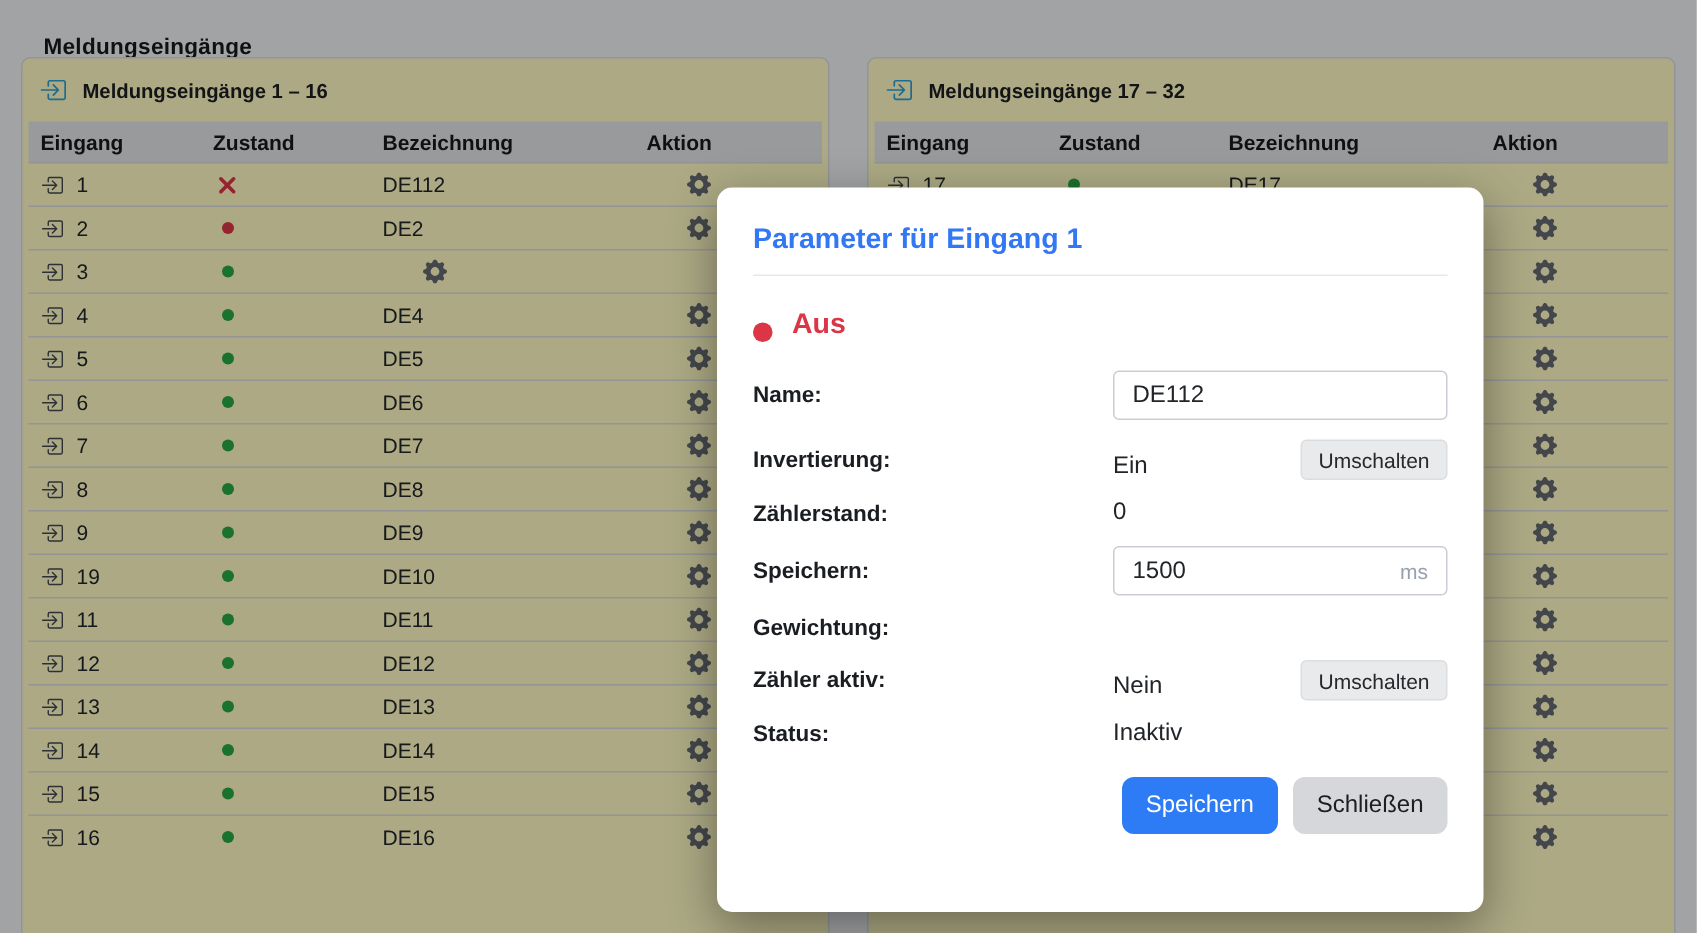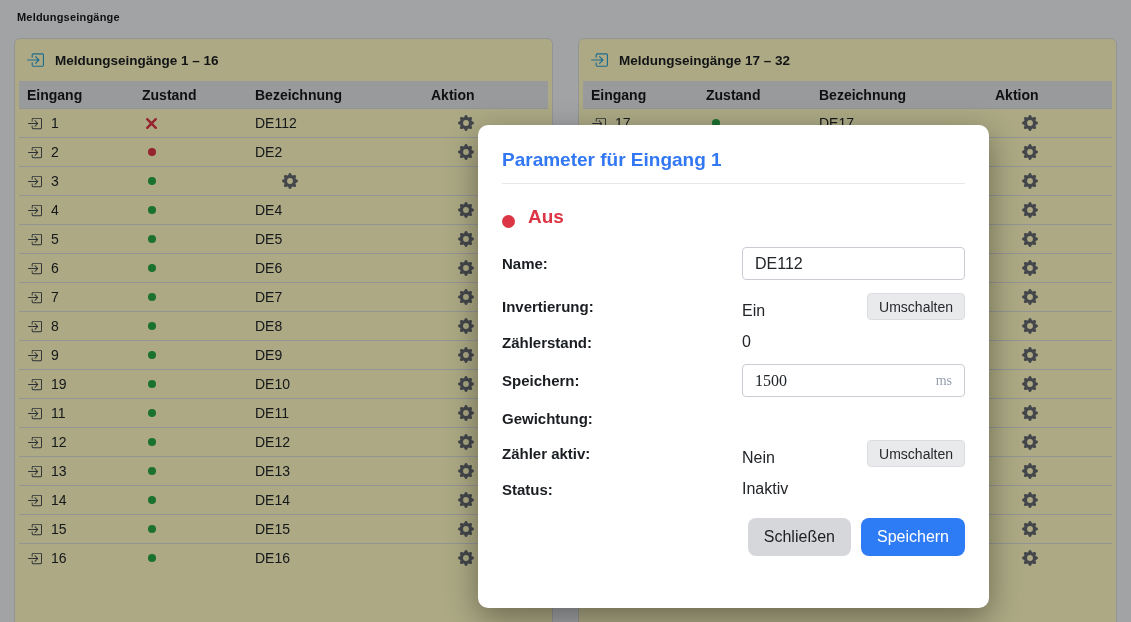--- a/index.html
+++ b/index.html
@@ -3,22 +3,22 @@
 <meta charset="utf-8">
 <style>
   html,body{margin:0;padding:0;}
   body{
     width:1131px;height:622px;position:relative;overflow:hidden;
     background:#eef0f2;color:#212529;
     font-family:"Liberation Sans", sans-serif;
     -webkit-font-smoothing:antialiased;
   }
   .page-title{
-    position:absolute;left:14px;top:8px;margin:3px;
-    font-size:11px;font-weight:bold;color:#16181b;letter-spacing:.2px;
+    position:absolute;left:14px;top:8px;margin:15px;
+    font-size:15px;font-weight:bold;color:#16181b;letter-spacing:.2px;
   }
   
   .panel{
     position:absolute;top:38px;width:539px;height:610px;box-sizing:border-box;
     background:#fef9c3;border:1px solid #d9dbde;border-radius:6px;
     padding:0 4px;z-index:1;
   }
   .panel-left{left:14px}
   .panel-right{left:578px}
   .panel-head{height:42px;display:flex;align-items:center;gap:11px;padding-left:7px;}
@@ -60,21 +60,21 @@
   .frow{display:grid;grid-template-columns:240px 1fr;align-items:center;margin-bottom:13px;}
   .flabel{font-size:15px;font-weight:bold;color:#1a1d21;}
   .fvalue{display:flex;align-items:flex-end;}
   .frow-status{min-height:34px;}
   .bigdot{width:13px;height:13px;border-radius:50%;background:var(--danger);margin-right:13px;}
   .state-text{font-size:19px;font-weight:bold;color:var(--danger);}
   .tinput{
     width:100%;height:33px;box-sizing:border-box;border:1px solid #c9cdd3;border-radius:4px;
     font-family:inherit;font-size:16px;color:#212529;padding:0 12px;background:#fff;outline:none;
   }
-  .unit-wrap{position:relative;display:block;width:100%;font-family:Liberation Serif, serif;}
+  .unit-wrap{position:relative;display:block;width:100%;}
   .unit{
     position:absolute;right:13px;top:50%;transform:translateY(-50%);
     font-size:14px;color:#97a0ae;pointer-events:none;
   }
   .frow-toggle .fvalue{justify-content:space-between;}
   .fval-text{font-size:16px;color:#212529;}
   .btn-toggle{
     height:27px;padding:0 11px;font-family:inherit;font-size:14px;color:#26282b;
     background:#e9eaec;border:1px solid #dcdde0;border-radius:4px;cursor:pointer;
   }
@@ -886,16 +886,16 @@
         </div>
       </div>
       <div class="frow frow-text">
         <div class="flabel">Status:</div>
         <div class="fvalue">
           <span class="fval-text">Inaktiv</span>
         </div>
       </div>
     </div>
   <div class="modal-footer">
+    <button class="btn btn-save">Speichern</button>
     <button class="btn btn-close">Schließen</button>
-    <button class="btn btn-save">Speichern</button>
   </div>
 </div>
 
 </body></html>

